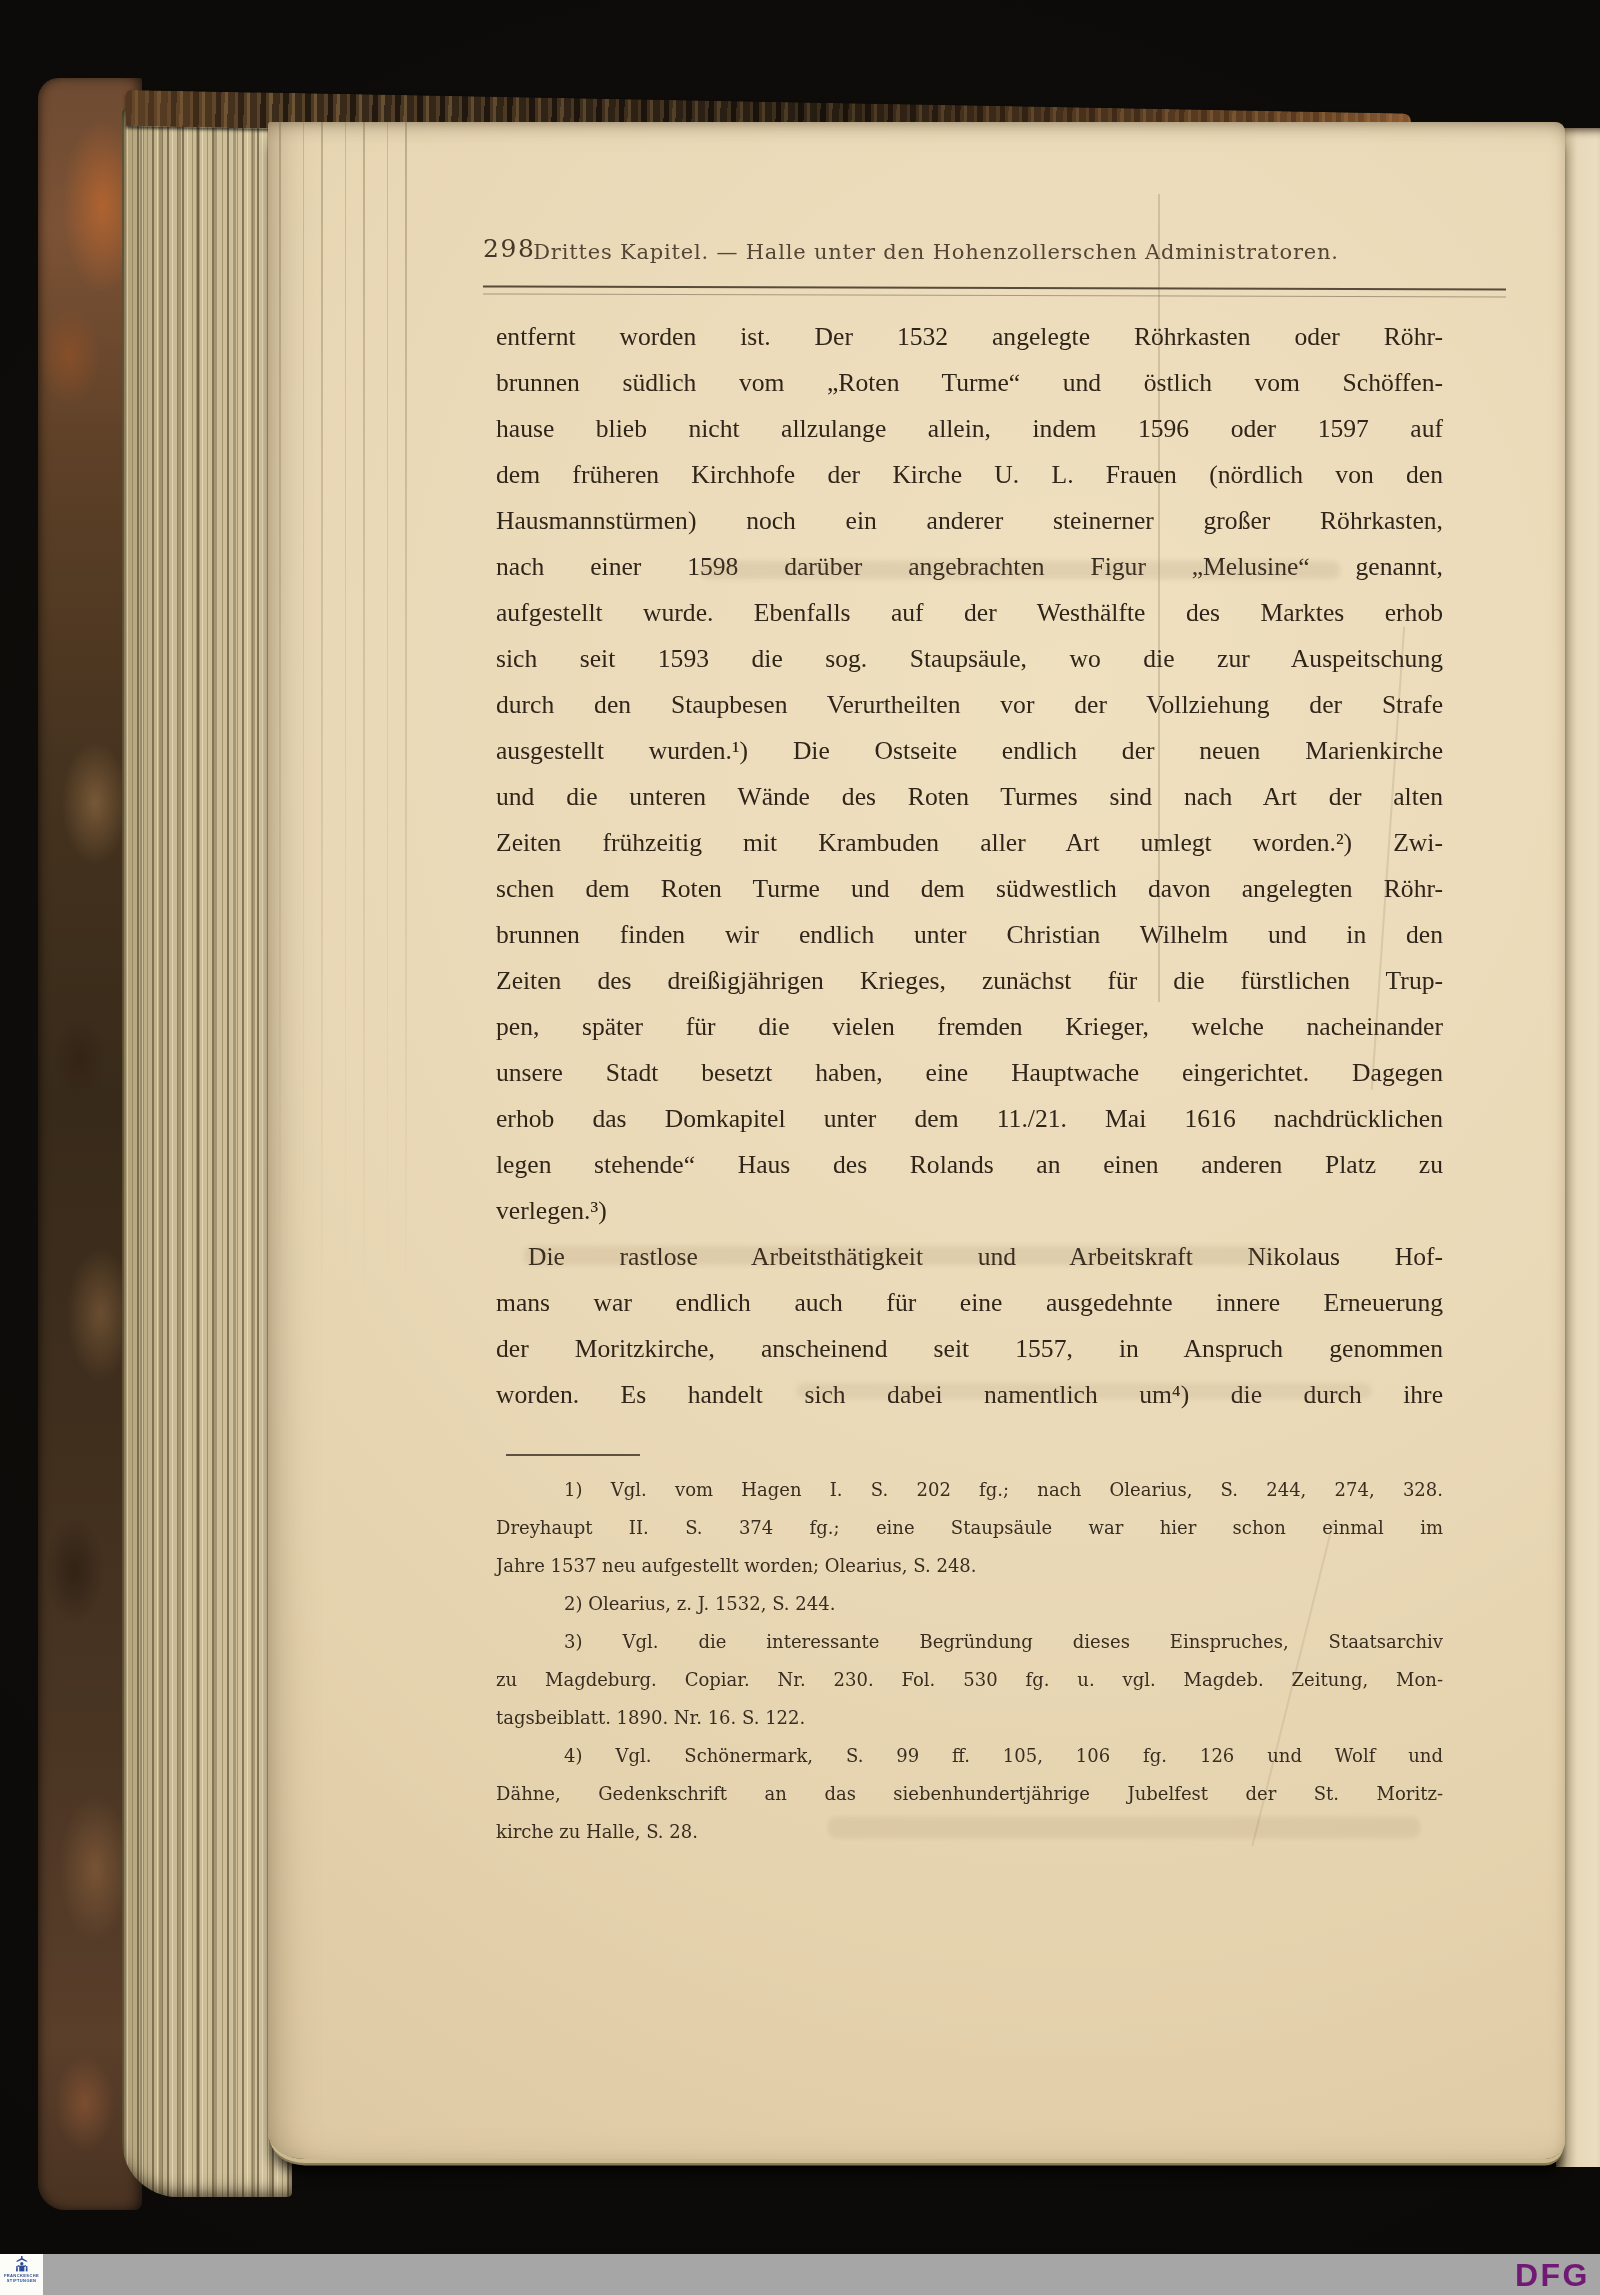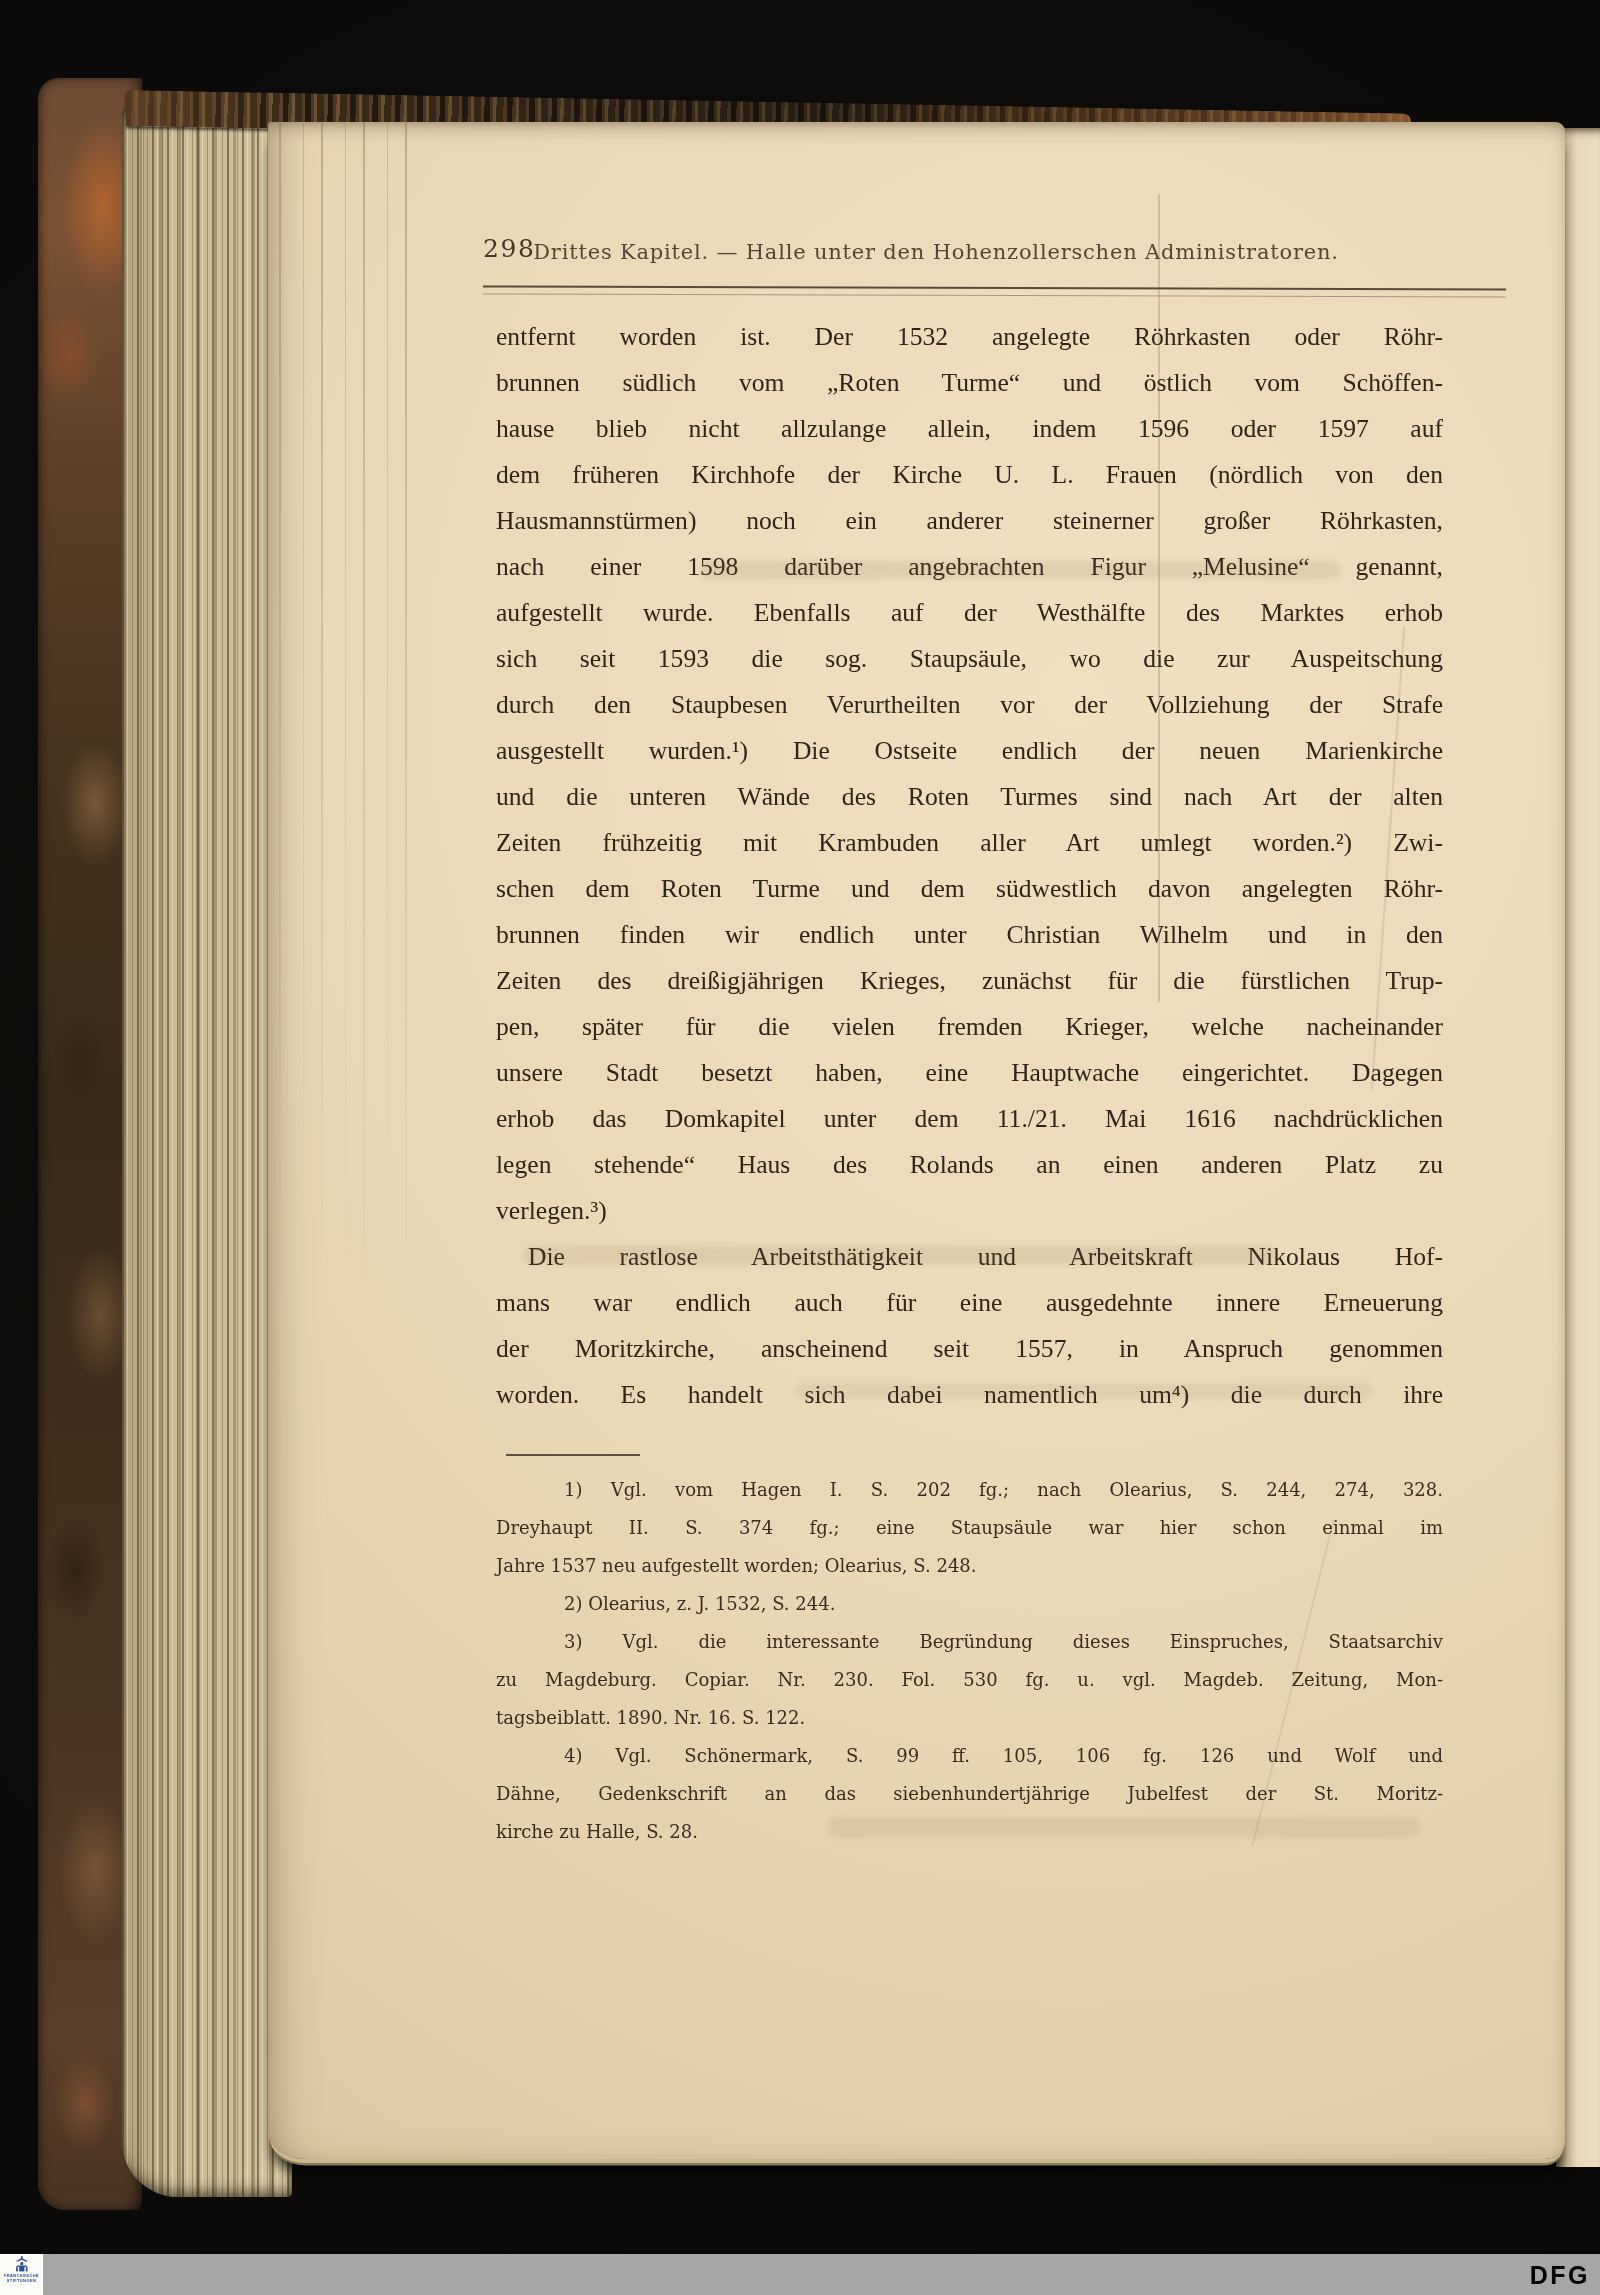--- a/index.html
+++ b/index.html
@@ -101,21 +101,21 @@
 
   
   .footerbar{position:absolute;left:0;top:2254px;width:1601px;height:42px;background:#a6a6a6;}
   .stamp{position:absolute;left:0;top:0;width:43px;height:42px;background:#fcfcf9;
     display:flex;flex-direction:column;align-items:center;justify-content:flex-start;
     font-family:"Liberation Sans", sans-serif;}
   .stamp svg{margin-top:2.4px;}
   .stamp-t1,.stamp-t2{font-size:4px;line-height:4.8px;font-weight:bold;letter-spacing:0.4px;
     color:#2c4a96;text-align:center;}
   .dfg{position:absolute;right:11.2px;top:8px;font-family:"Liberation Sans", sans-serif;
-    font-weight:bold;font-size:25px;line-height:26.4px;color:#000000;letter-spacing:2.4px;}
+    font-weight:bold;font-size:32px;line-height:26.4px;color:#701a75;letter-spacing:2.4px;}
 </style>
 </head>
 <body>
 
 <div class="scene">
 
   <div class="cover"></div>
   <div class="page-stack"></div>
   <div class="top-edge"></div>
   <div class="right-page"></div>

